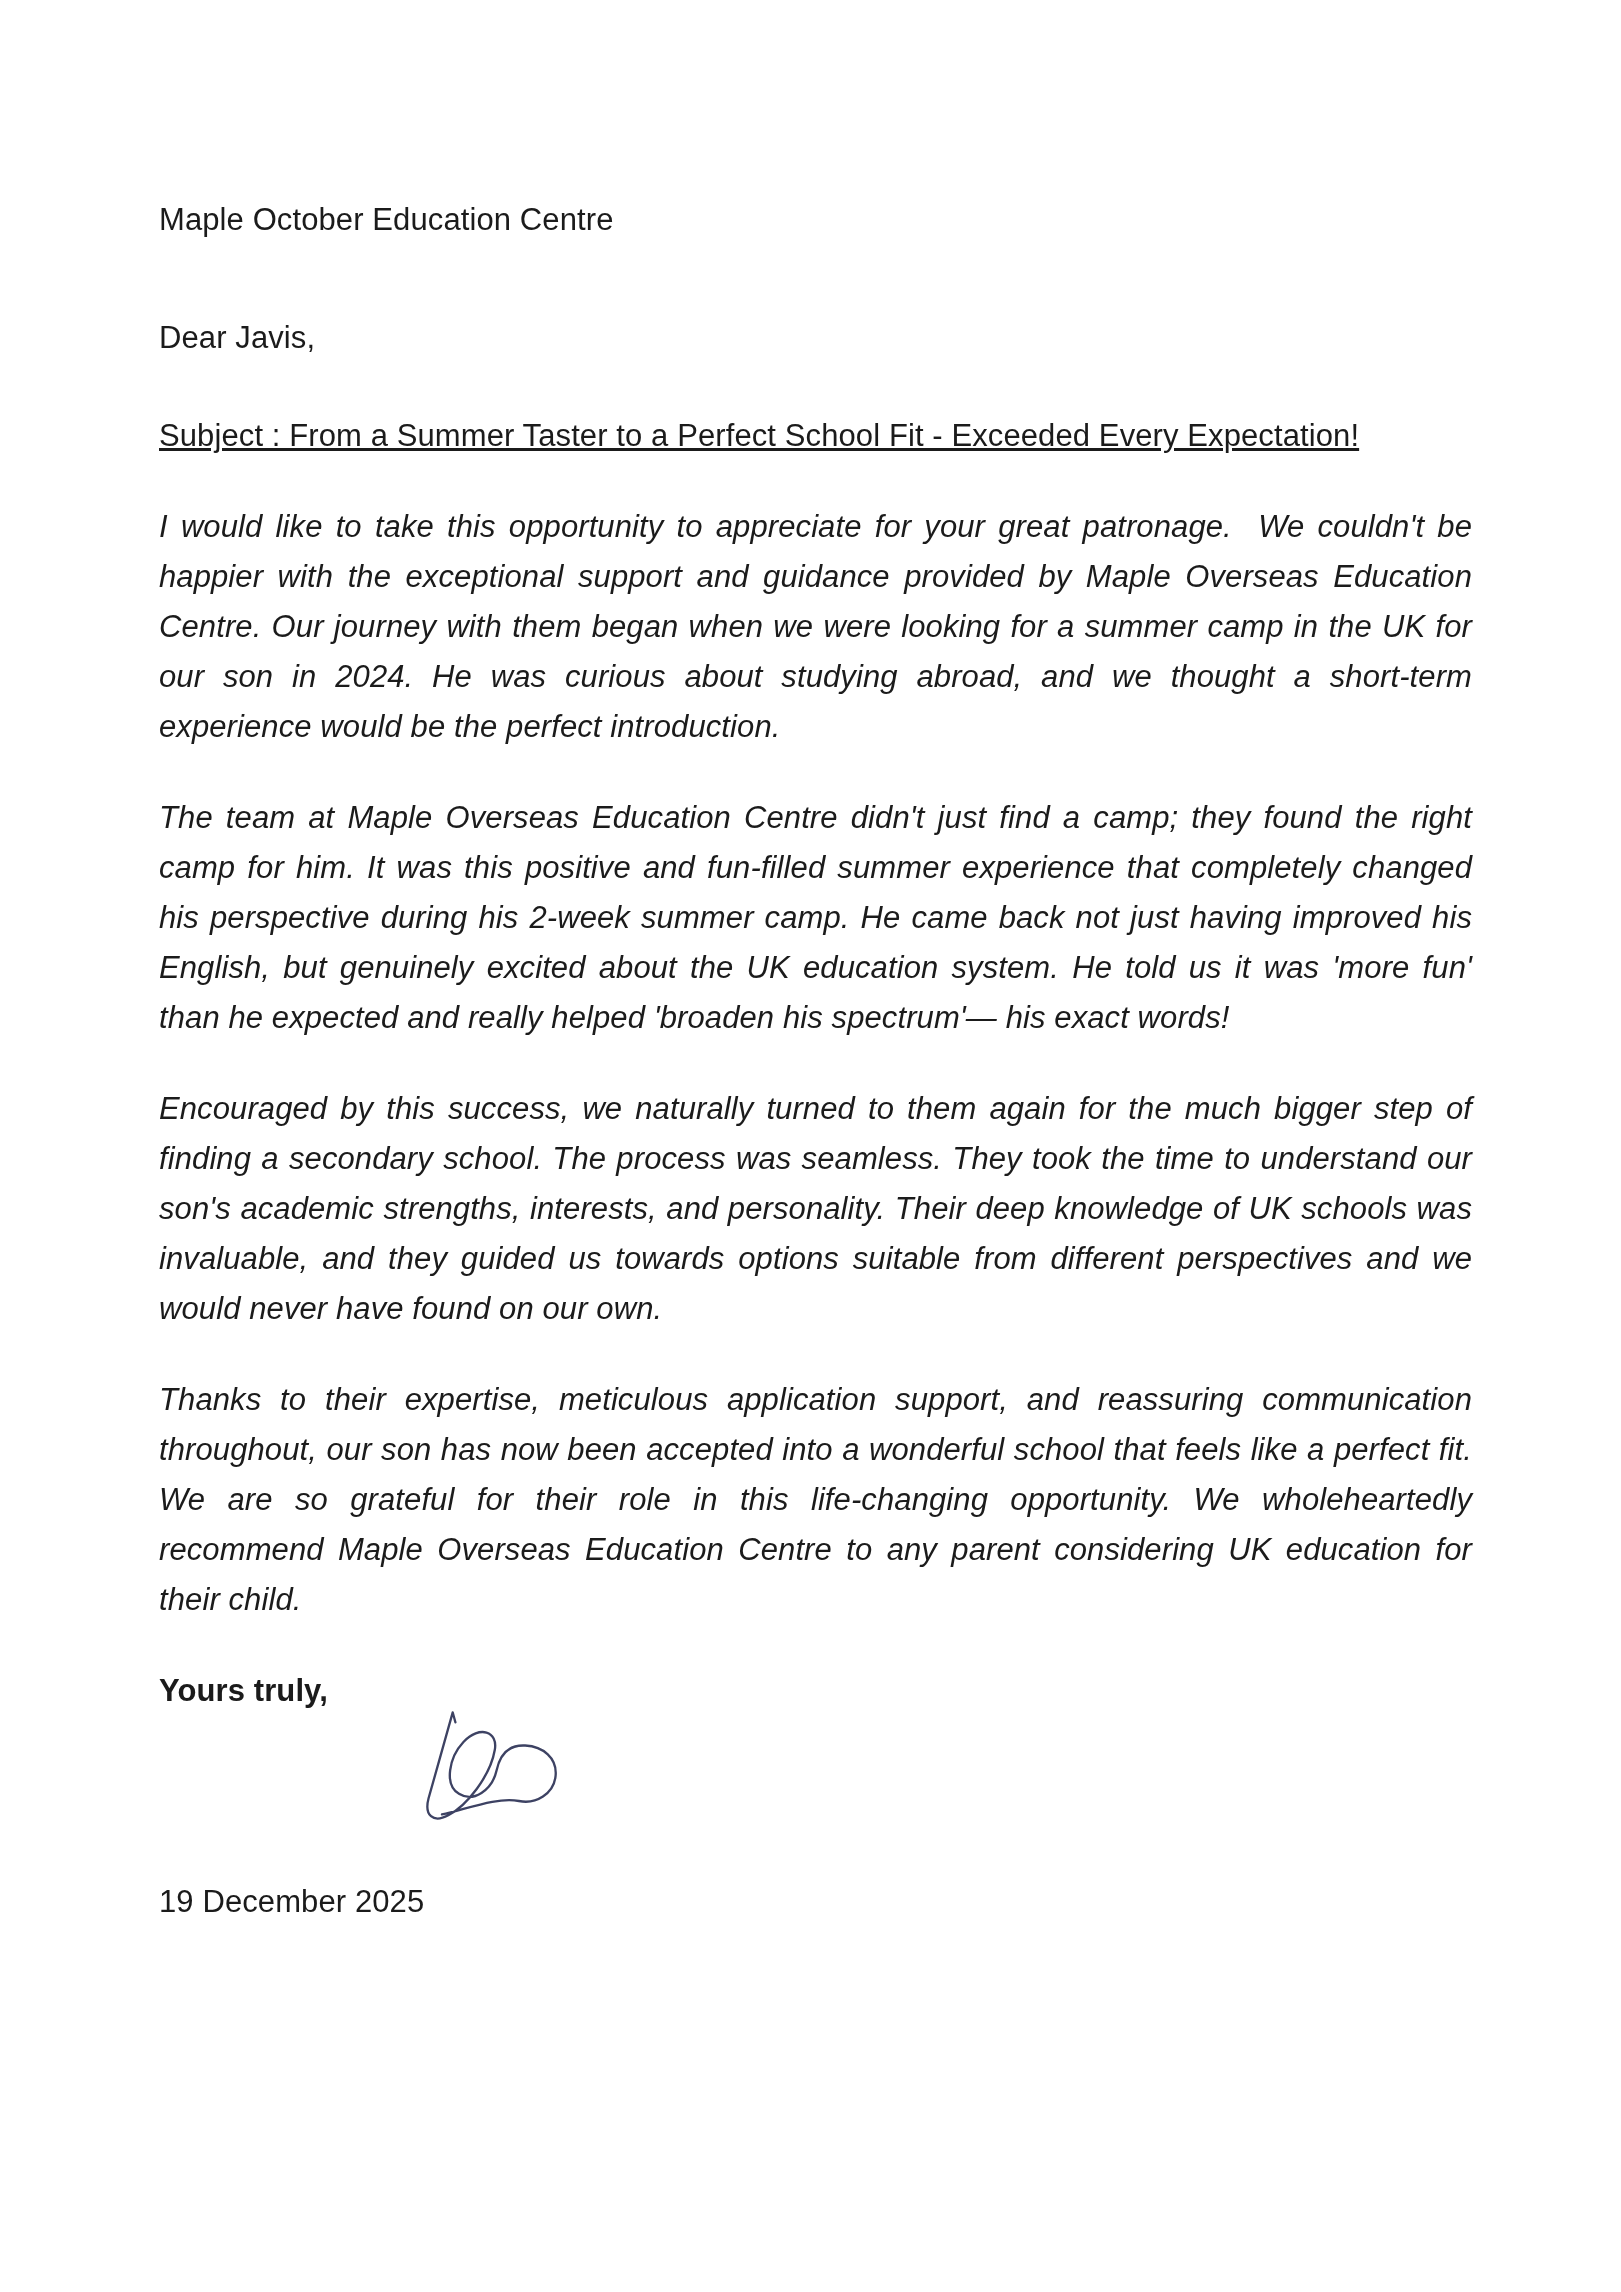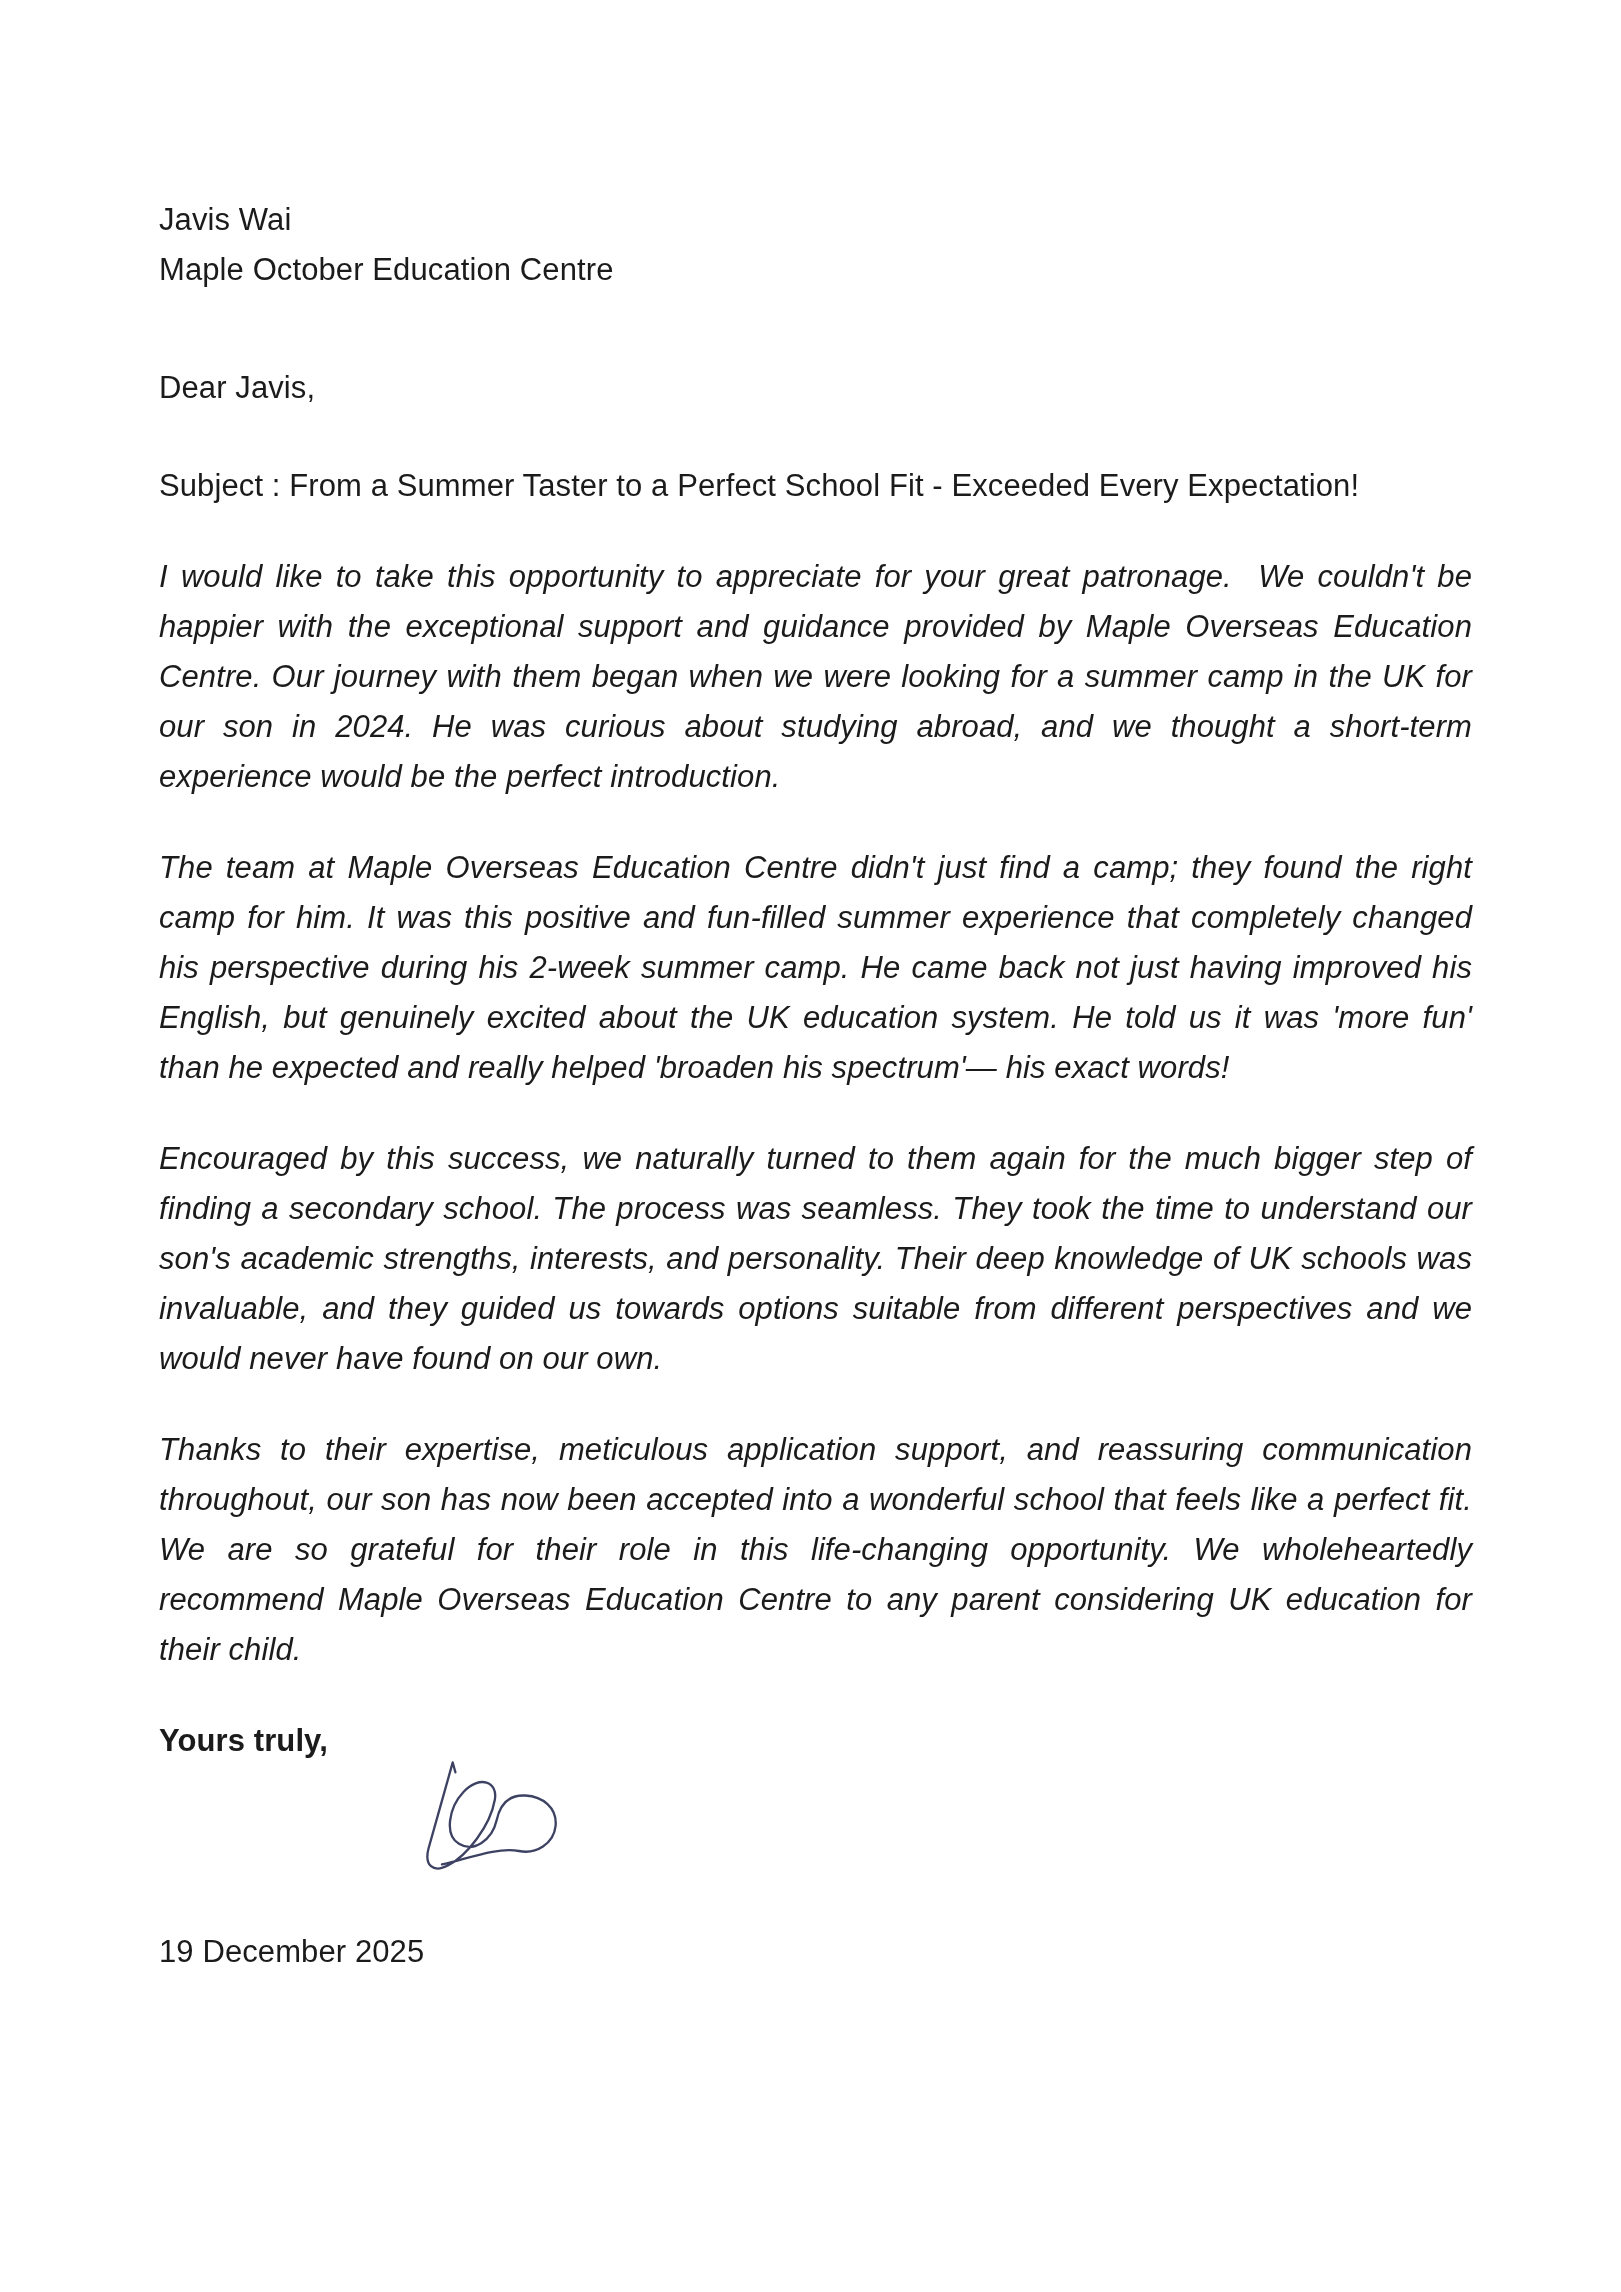--- a/index.html
+++ b/index.html
@@ -25,20 +25,21 @@
     display: block;
   }
   .recipient-block {
     margin: 0 0 68px 0;
   }
   .salutation {
     margin: 0 0 48px 0;
   }
   .subject-line {
     margin: 8px 0 41px 0;
+    text-decoration: underline;
   }
   p.body-paragraph {
     margin: 0 0 41px 0;
     text-align: justify;
     white-space: pre-wrap;
     font-style: italic;
   }
   .closing-line {
     margin: 0 0 0 0;
     font-weight: bold;
@@ -57,21 +58,20 @@
   .signoff-block {
     margin-top: 50px;
   }
 </style>
 </head>
 <body>
 
 <div class="page" style="background: rgb(255, 255, 255); color: rgb(27, 27, 27);">
 
   <div class="recipient-block">
-    <span class="line">Javis Wai</span>
     <span class="line">Maple October Education Centre</span>
   </div>
 
   <div class="salutation">Dear Javis,</div>
 
   <div class="subject-line">Subject : From a Summer Taster to a Perfect School Fit - Exceeded Every Expectation!</div>
 
   <p class="body-paragraph">I would like to take this opportunity to appreciate for your great patronage.  We couldn't be happier with the exceptional support and guidance provided by Maple Overseas Education Centre. Our journey with them began when we were looking for a summer camp in the UK for our son in 2024. He was curious about studying abroad, and we thought a short-term experience would be the perfect introduction.</p>
 
   <p class="body-paragraph">The team at Maple Overseas Education Centre didn't just find a camp; they found the right camp for him. It was this positive and fun-filled summer experience that completely changed his perspective during his 2-week summer camp. He came back not just having improved his English, but genuinely excited about the UK education system. He told us it was 'more fun' than he expected and really helped 'broaden his spectrum'— his exact words!</p>

